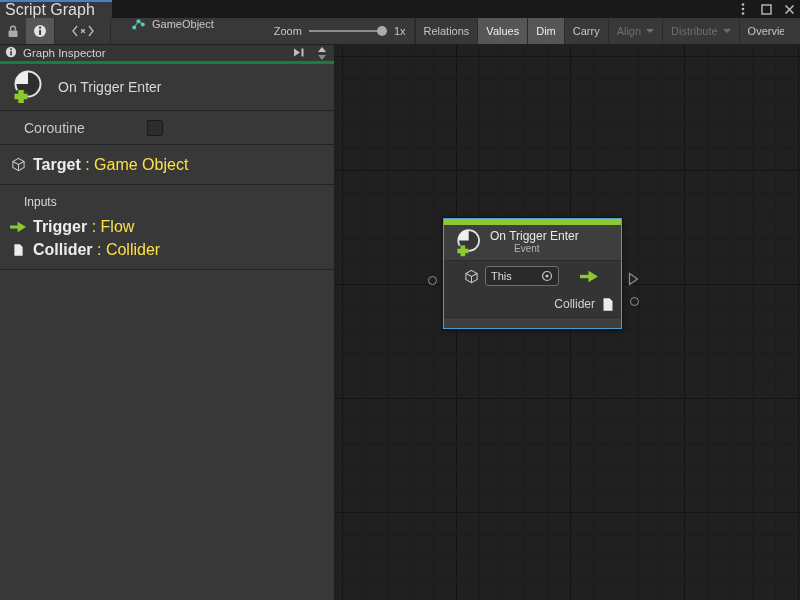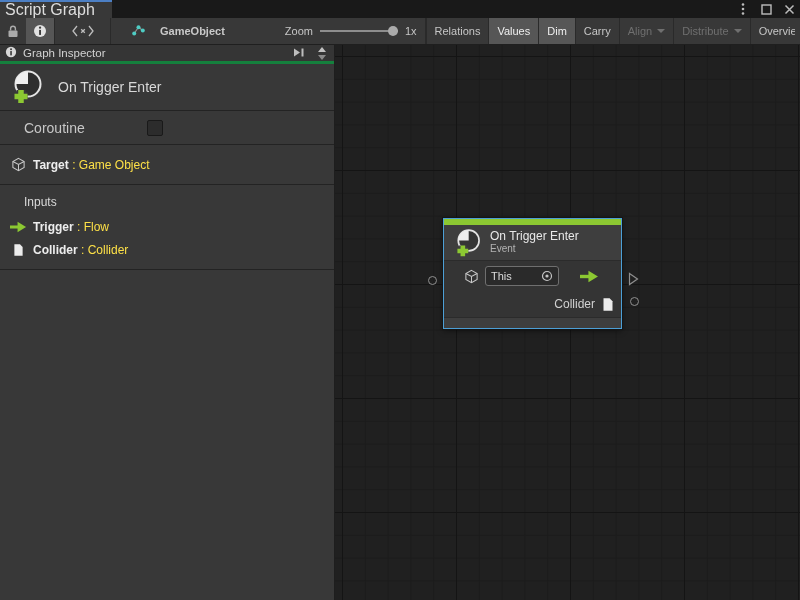--- a/index.html
+++ b/index.html
@@ -16,21 +16,21 @@
   .winbtn { width:14px; height:14px; display:flex; align-items:center; justify-content:center; cursor:default; }
 
   
   .toolbar { position:absolute; left:0; top:18px; width:800px; height:27px; background:#383838;
     border-bottom:1px solid #1f1f1f; display:flex; align-items:stretch; color:#C6C6C6; font-size:11px; }
   .tbtn { display:flex; align-items:center; justify-content:center; padding:0 8px; white-space:nowrap; }
   .tbtn.icon { padding:0 7px; }
   .tbtn.active { background:#565656; color:#EFEFEF; }
   .tbtn.disabled { color:#6F6F6F; }
   .tsep { width:1px; background:#2a2a2a; }
-  .breadcrumb { display:flex; align-items:center; gap:14px; padding:0 10px; color:#C9C9C9;font-weight:bold; }
+  .breadcrumb { display:flex; align-items:flex-start; gap:6px; padding:0 10px; color:#C9C9C9; }
   .zoomgrp { display:flex; align-items:center; gap:7px; padding:0 8px; }
   .slider { position:relative; width:78px; height:10px; }
   .slider .track { position:absolute; left:0; right:0; top:4px; height:2px; background:#8e8e8e; }
   .slider .handle { position:absolute; right:0; top:0; width:10px; height:10px; border-radius:50%; background:#ABABAB; }
   .drop-arrow { width:0; height:0; border-left:4px solid transparent; border-right:4px solid transparent;
     border-top:4px solid #6F6F6F; margin-left:5px; display:inline-block; }
   .clip-last { overflow:hidden; }
 
   
   .panel { position:absolute; left:0; top:45px; width:335px; height:555px; background:#383838;
@@ -40,21 +40,21 @@
   .panel-head .grow { flex:1; }
   .unit-head { height:47px; display:flex; align-items:center; gap:14px; padding:0 8px;
     border-bottom:1px solid #232323; }
   .unit-title { font-size:14px; color:#D8D8D8; }
   .row-coroutine { height:34px; display:flex; align-items:center; padding-left:24px;
     border-bottom:1px solid #232323; font-size:14px; }
   .checkbox { width:16px; height:16px; margin-left:62px; background:#2C2C2C;
     border:1px solid #191919; border-radius:2px; }
   .section { border-bottom:1px solid #232323; padding:8px 0 8px 0; }
   .sec-head { padding:2px 0 6px 24px; font-size:12px; color:#DADADA; }
-  .port-row { display:flex; align-items:center; min-height:23px; padding-left:8px; font-size:12px; }
+  .port-row { display:flex; align-items:center; min-height:23px; padding-left:8px; font-size:16px; }
   .port-row .picon { width:20px; display:flex; justify-content:center; }
   .pname { color:#EDEDED; font-weight:bold; margin-left:5px; }
   .ptype { color:#fde047; white-space:pre; }
 
   
   .canvas { position:absolute; left:335px; top:45px; width:465px; height:555px;
     background-color:#202020;
     background-image:
       linear-gradient(#141414 1px, transparent 1px),
       linear-gradient(90deg, #141414 1px, transparent 1px),
@@ -64,21 +64,21 @@
     background-position:7px 11px, 7px 11px, 7px 11px, 7px 11px; }
 
   
   .node { position:absolute; left:108px; top:173px; width:179px;
     border:1px solid #4C9FD6; box-shadow:0 0 0 1px #151515, 0 2px 6px rgba(0,0,0,.45);
     background:#343434; }
   .node-colorbar { height:6px; background:#8CC832; }
   .node-header { height:36px; background:#3E3E3E; display:flex; align-items:center; gap:8px; padding:0 8px;
     border-bottom:1px solid #2b2b2b; }
   .node-title { font-size:12px; color:#E8E8E8; line-height:13px; }
-  .node-subtitle { font-size:10px; color:#B3B3B3; line-height:12px; }
+  .node-subtitle { font-size:10px; color:#B3B3B3; line-height:12px;margin-left:24px; }
   .node-row1 { height:30px; display:flex; align-items:center; padding:0 20px; gap:6px; }
   .this-field { width:74px; height:20px; background:#2A2A2A; border:1px solid #6F6F6F; border-radius:3px;
     display:flex; align-items:center; padding:0 5px; gap:4px; }
   .this-field .val { flex:1; font-size:11px; color:#DCDCDC; }
   .grow { flex:1; }
   .node-row2 { height:26px; display:flex; align-items:center; justify-content:flex-end; gap:7px; padding:0 7px; }
   .out-label { font-size:12px; color:#D2D2D2; }
   .node-footer { height:11px; background:#3E3E3E; border-top:1px solid #2b2b2b; }
   .port { position:absolute; }
   .port-circle { width:9px; height:9px; border:1px solid #8f8f8f; border-radius:50%; }

